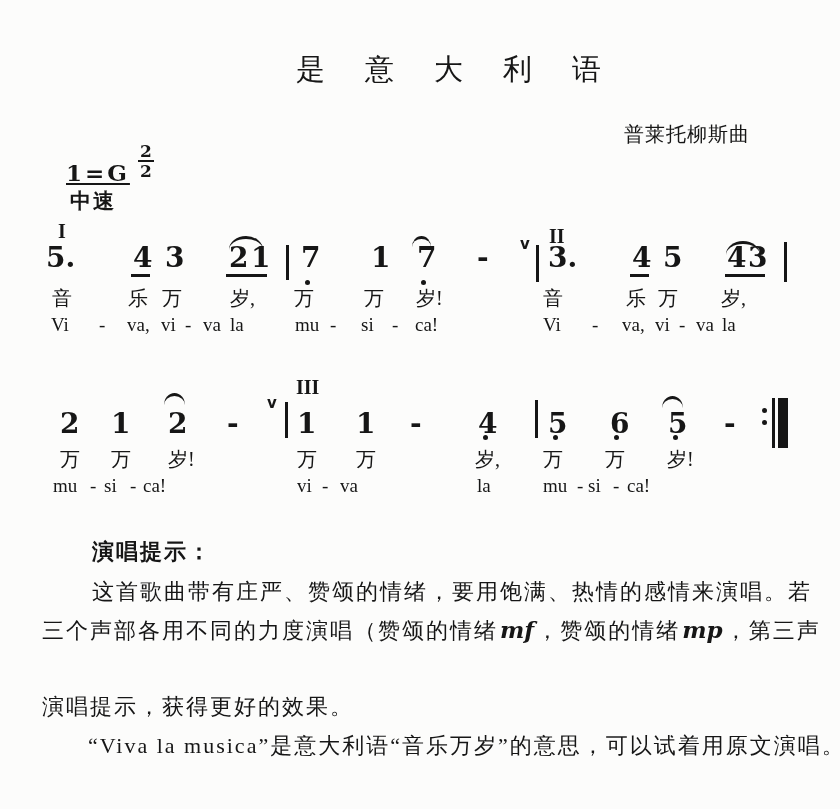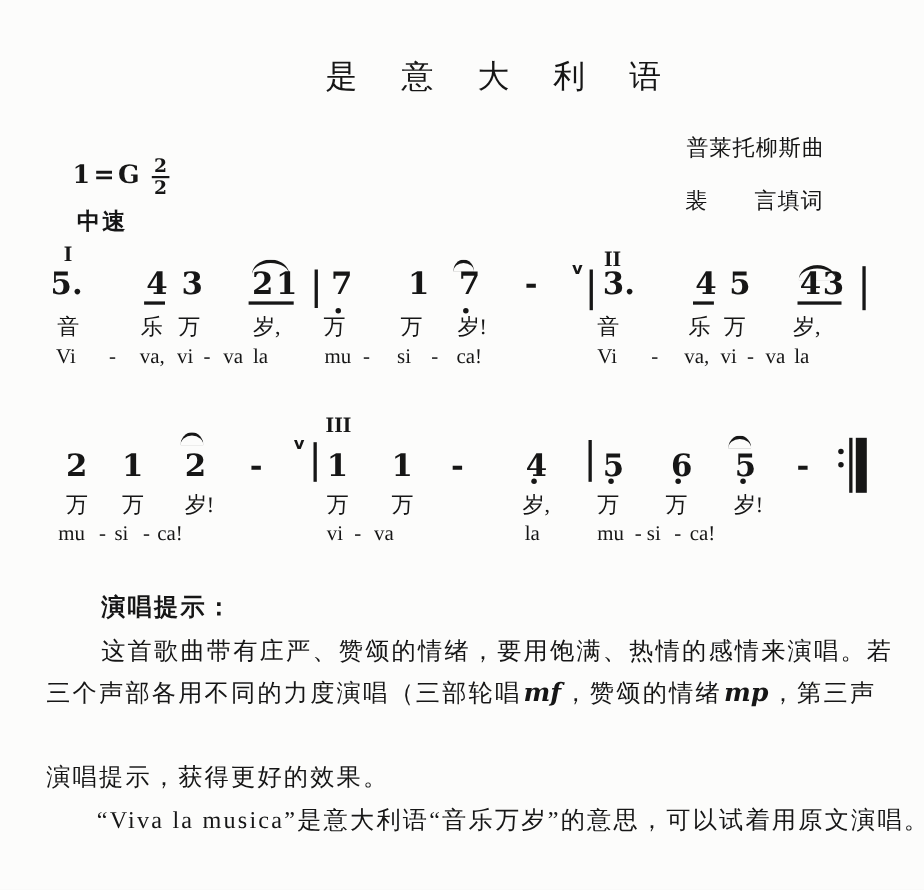--- a/index.html
+++ b/index.html
@@ -33,29 +33,28 @@
   .body-line.bold{font-weight:bold;}
   .dyn{font-family:"DejaVu Serif",serif;font-weight:bold;font-style:italic;font-size:23px;letter-spacing:0;padding:0 2px;}
 </style>
 </head>
 <body>
 
 <div id="page">
 
   <div class="abs title" style="left:296px;top:50px;">是意大利语</div>
 
-  <div class="abs keysig" style="left:66px;top:145px;">1=G</div>
+  <div class="abs keysig" style="left:66px;top:159px;text-decoration:underline;">1=G</div>
   <div class="abs meter" style="left:138px;top:142px;">
     <div>2</div>
     <div class="bar"></div>
     <div>2</div>
   </div>
 
   <div class="abs credit" style="left:624px;top:121px;">普莱托柳斯曲</div>
-  <div class="abs credit" style="left:623px;top:169px;">裴　　言填词</div>
   <div class="abs tempo" style="left:70px;top:187px;">中速</div>
 
   <div class="abs rn" style="left:58px;top:221px;">I</div>
   <div class="abs rn" style="left:549px;top:226px;">II</div>
 
   <div class="abs note" style="left:46px;top:244px;">5.</div>
   <div class="abs note" style="left:133px;top:244px;">4</div>
   <div class="abs note" style="left:165px;top:244px;">3</div>
   <div class="abs note" style="left:229px;top:244px;">2</div>
   <div class="abs note" style="left:251px;top:244px;">1</div>
@@ -175,18 +174,18 @@
   <div class="abs rom" style="left:477px;top:476px;">la</div>
   <div class="abs rom" style="left:543px;top:476px;">mu</div>
   <div class="abs rom" style="left:577px;top:476px;">-</div>
   <div class="abs rom" style="left:588px;top:476px;">si</div>
   <div class="abs rom" style="left:613px;top:476px;">-</div>
   <div class="abs rom" style="left:627px;top:476px;">ca!</div>
 
   <div class="abs body-line bold" style="left:92px;top:539px;">演唱提示：</div>
   <div class="abs body-line" style="left:92px;top:579px;">这首歌曲带有庄严、赞颂的情绪，要用饱满、热情的感情来演唱。若</div>
   <div class="abs body-line" style="left:42px;top:617px;">
-    <span>三个声部各用不同的力度演唱（三部轮唱</span><i class="dyn">mf</i><span>，赞颂的情绪</span><i class="dyn">mp</i><span>，第三声</span>
+    <span>三个声部各用不同的力度演唱（赞颂的情绪</span><i class="dyn">mf</i><span>，赞颂的情绪</span><i class="dyn">mp</i><span>，第三声</span>
   </div>
   <div class="abs body-line" style="left:42px;top:694px;">演唱提示，获得更好的效果。</div>
   <div class="abs body-line" style="left:88px;top:733px;">“Viva la musica”是意大利语“音乐万岁”的意思，可以试着用原文演唱。</div>
 
 </div>
 
 </body></html>

